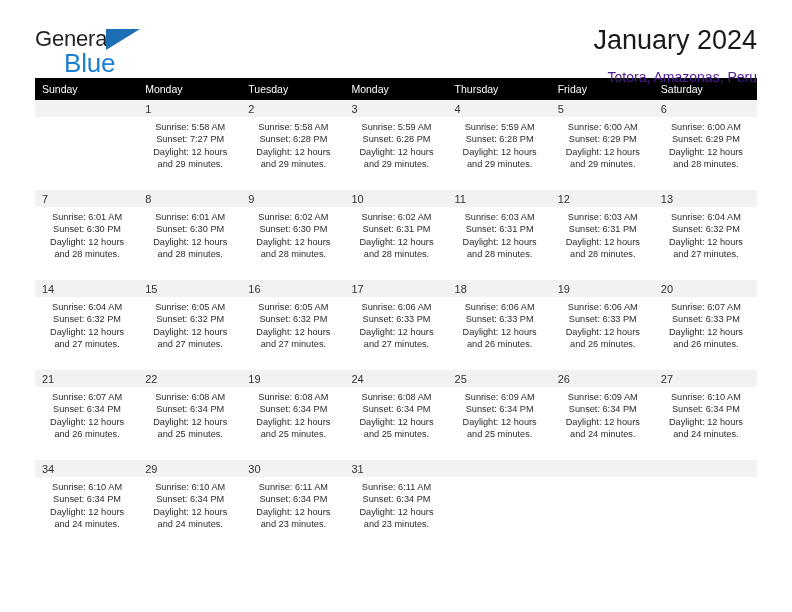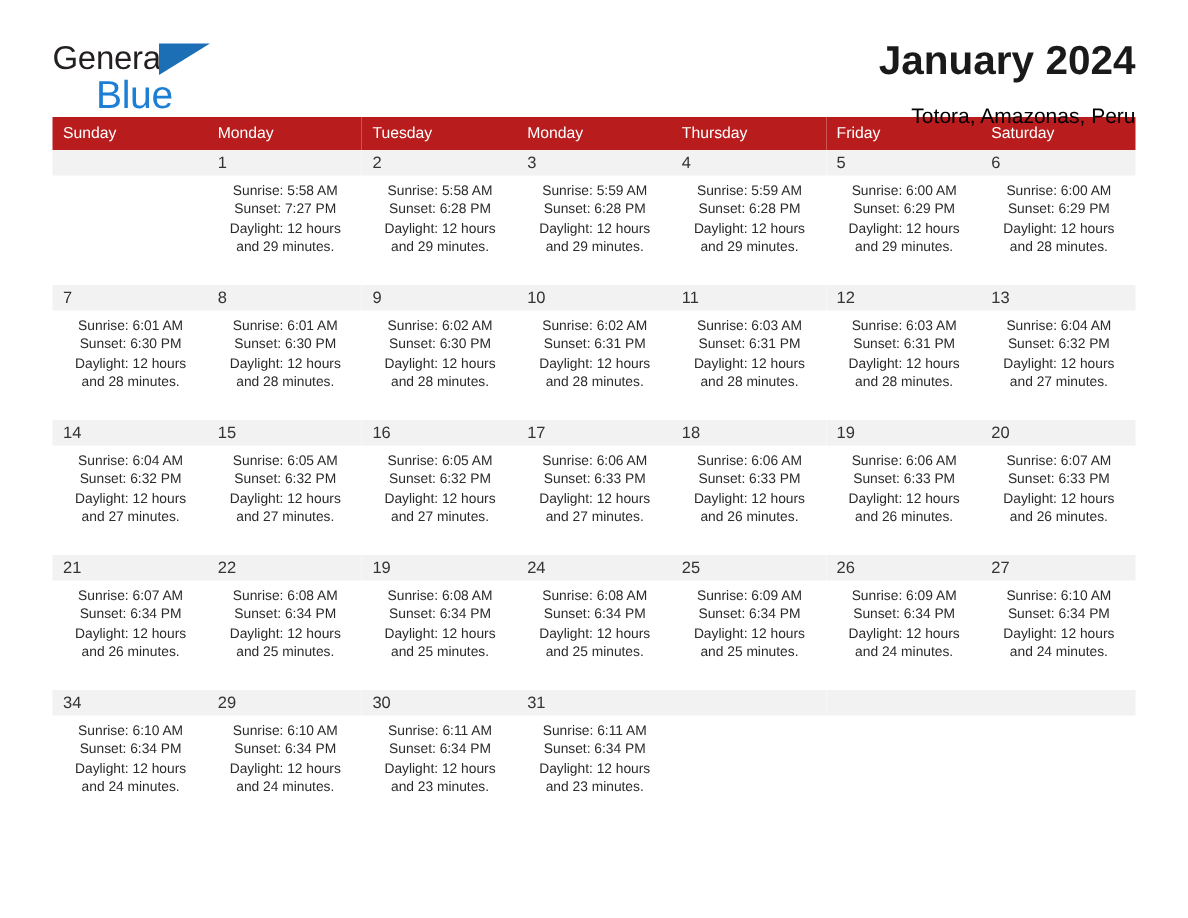--- a/index.html
+++ b/index.html
@@ -63,38 +63,38 @@
     color: #1c7fd4;
   }
   .title-block {
     text-align: right;
     padding-top: 0px;
   }
   .cal-title {
     font-size: 27px;
     color: #1a1a1a;
     line-height: 1.1;
-    font-weight: bold;
+    font-weight: normal;
     margin: 0;
   }
   .cal-subtitle {
     font-size: 14px;
-    color: #000000;
+    color: #4c1d95;
     margin-top: 13px;
   }
 
   
   .calendar {
     width: 722px;
     border-collapse: collapse;
     table-layout: fixed;
     margin-top: 6px;
   }
   .calendar th {
-    background: #b91c1c;
+    background: #000000;
     color: #ffffff;
     font-size: 10.5px;
     font-weight: normal;
     text-align: left;
     padding: 5px 0 5px 7px;
     height: 19px;
     box-sizing: border-box;
   }
   .calendar td {
     width: 103.14px;

